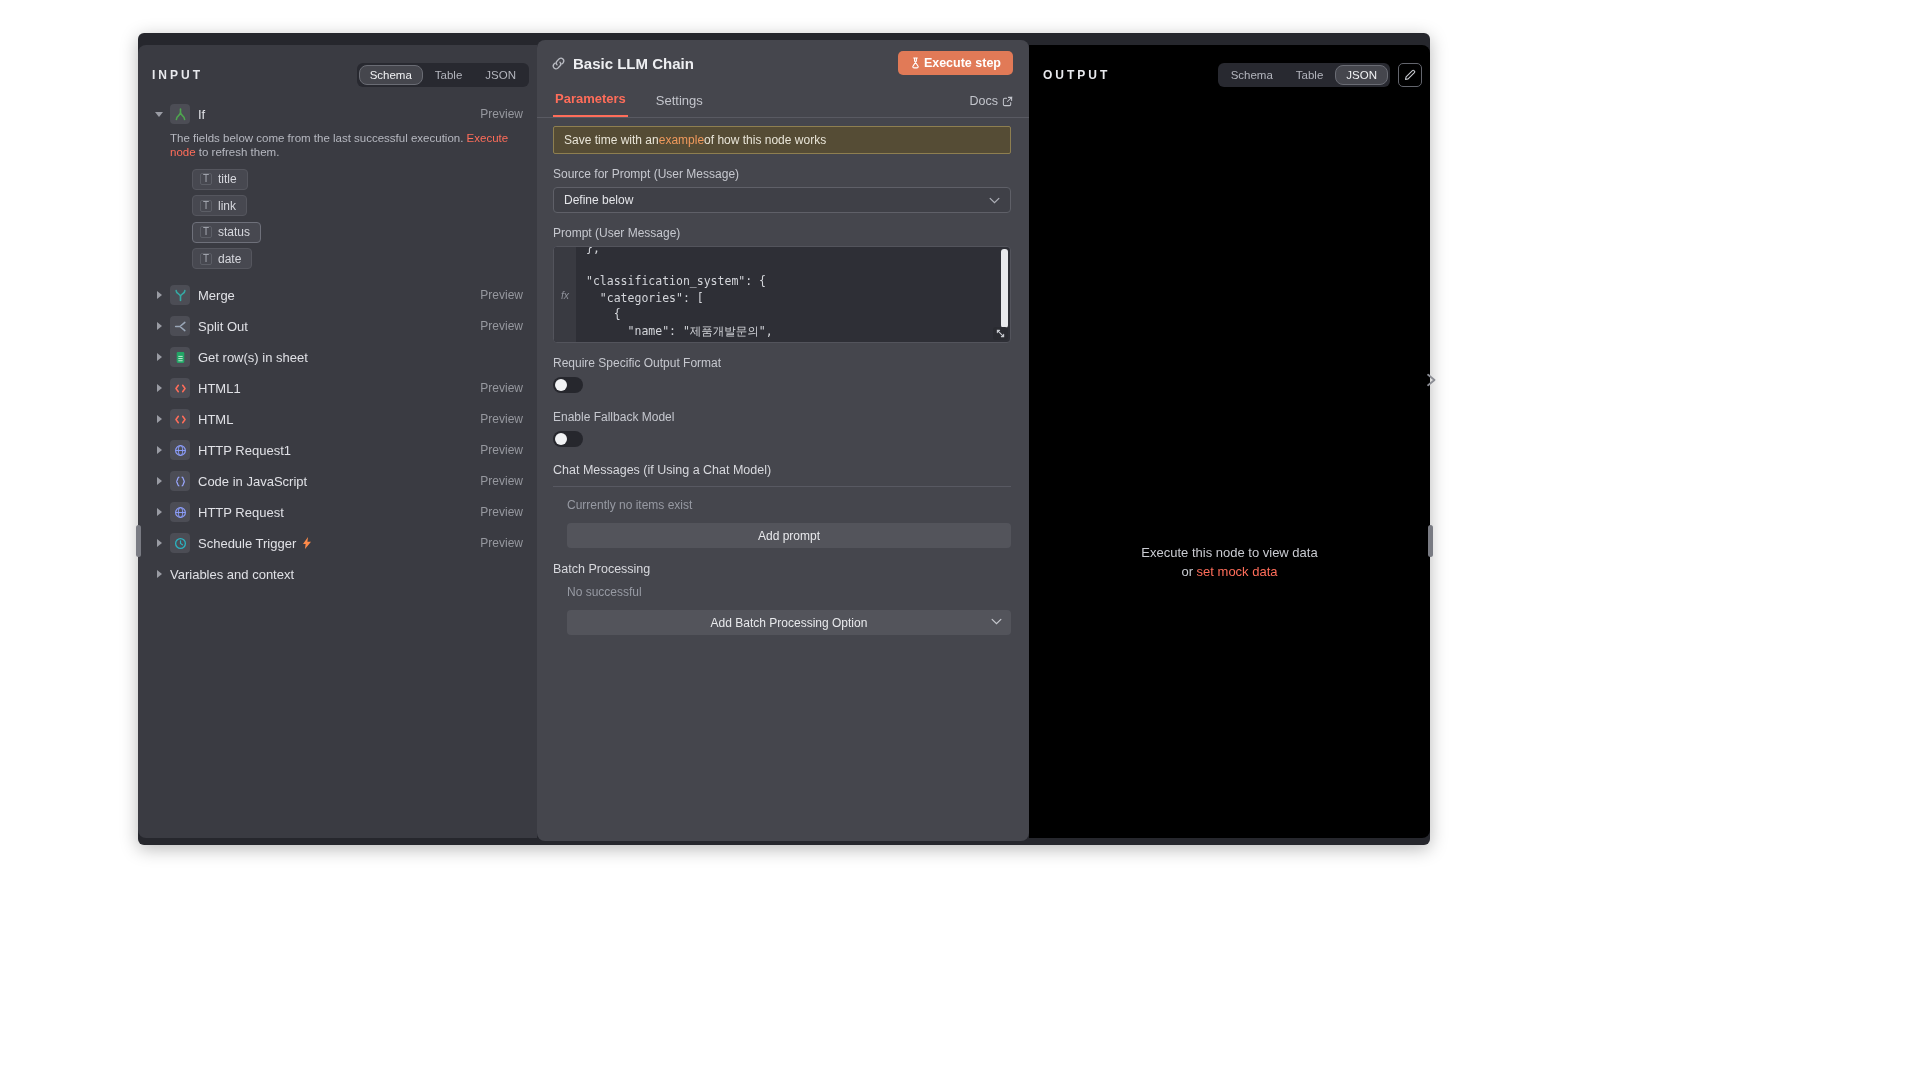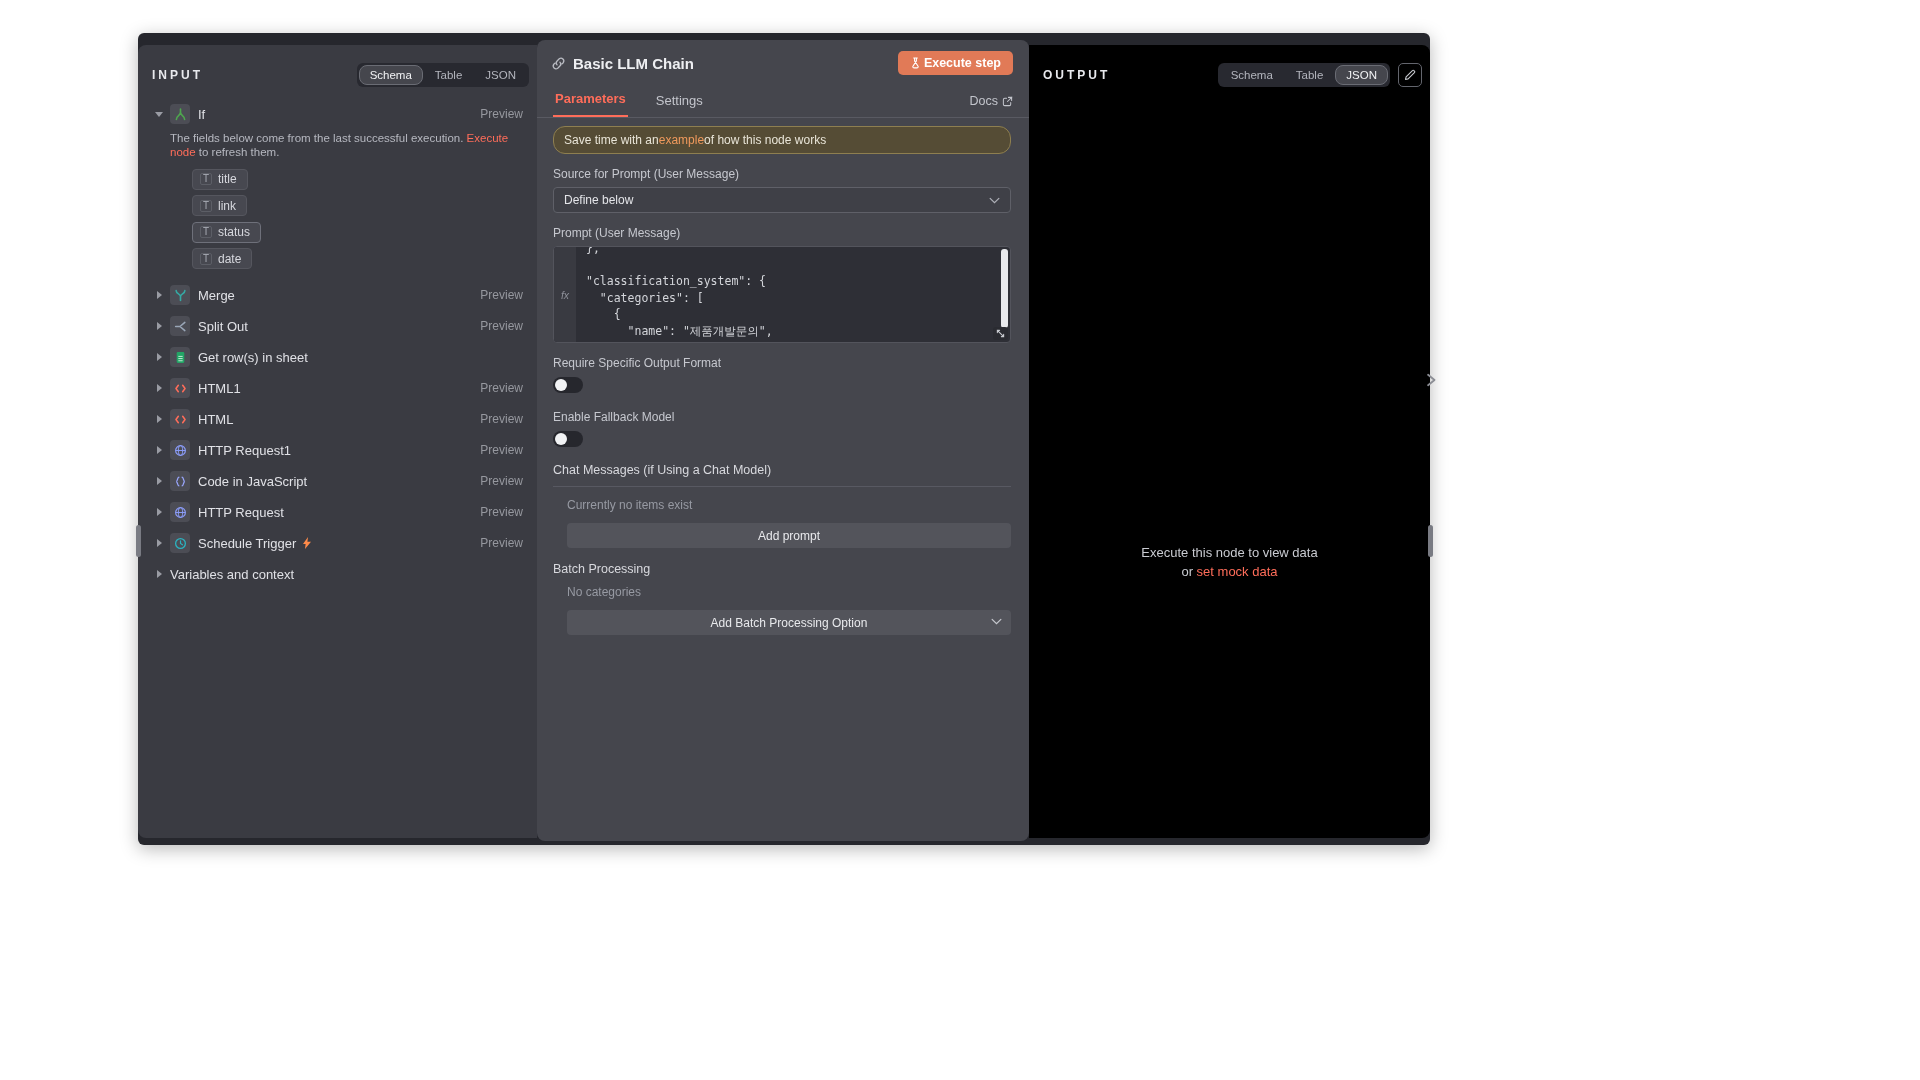--- a/index.html
+++ b/index.html
@@ -52,21 +52,21 @@
   .exec-btn { margin-left:auto; display:flex; align-items:center; gap:3px; background:#e17a57; color:#fff; font-size:12.5px; font-weight:600; padding:5px 12px; border-radius:5px; border:none; cursor:pointer; }
 
   .ndv-tabs { display:flex; align-items:flex-end; padding:4px 16px 0 16px; border-bottom:1px solid #595a62; }
   .ndv-tab { font-size:13px; padding:6px 2px 9px 2px; margin-right:26px; cursor:pointer; }
   .ndv-tab.active { color:#ff6d5a; border-bottom:2px solid #ff6d5a; font-weight:600; }
   .ndv-tab.idle { color:#c3c5cc; }
   .docs { margin-left:auto; font-size:12.5px; color:#c3c5cc; padding-bottom:9px; display:flex; align-items:center; gap:4px; cursor:pointer; }
 
   .ndv-body { padding:8px 18px 10px 16px; }
 
-  .banner { display:flex; background:#554c35; border:1px solid #8e7f50; border-radius:12px; padding:6px 10px; font-size:12px; color:#e9e5d8; }
+  .banner { display:flex; background:#554c35; border:1px solid #8e7f50; border-radius:2px; padding:6px 10px; font-size:12px; color:#e9e5d8; }
   .banner .lnk { color:#f0995c; cursor:pointer; }
 
   .flabel { font-size:12px; color:#c6c8cf; margin:13px 0 6px 0; }
 
   .select { height:26px; background:#3f4047; border:1px solid #5f6068; border-radius:4px; display:flex; align-items:center; padding:0 10px; font-size:12px; color:#e4e5e9; cursor:pointer; }
   .select .spacer { flex:1; }
 
   .editor { position:relative; height:97px; background:#2e2f36; border:1px solid #53545c; border-radius:4px; display:flex; overflow:hidden; }
   .gutter { width:22px; background:#393a41; display:flex; align-items:center; justify-content:center; flex:0 0 auto; }
   .fx { font-size:10.5px; font-style:italic; color:#8e9099; }
@@ -384,21 +384,21 @@
           <span class="knob"></span>
         </div>
 
       <div class="sect-head">Chat Messages (if Using a Chat Model)</div>
       <div class="muted-line">Currently no items exist</div>
       <button class="wide-btn">
           <span>Add prompt</span>
         </button>
 
       <div class="sect-head noline">Batch Processing</div>
-      <div class="muted-line" style="margin-top:9px">No categories</div>
+      <div class="muted-line" style="margin-top:9px">No successful</div>
       <button class="wide-btn">
         <span>Add Batch Processing Option</span>
         <span class="chev-abs">
           <svg width="11" height="7" viewBox="0 0 12 8">
               <path d="M1 1.5l5 5 5-5" stroke="#c6c8ce" stroke-width="1.4" fill="none" stroke-linecap="round"></path>
             </svg>
         </span>
       </button>
 
     </div>

